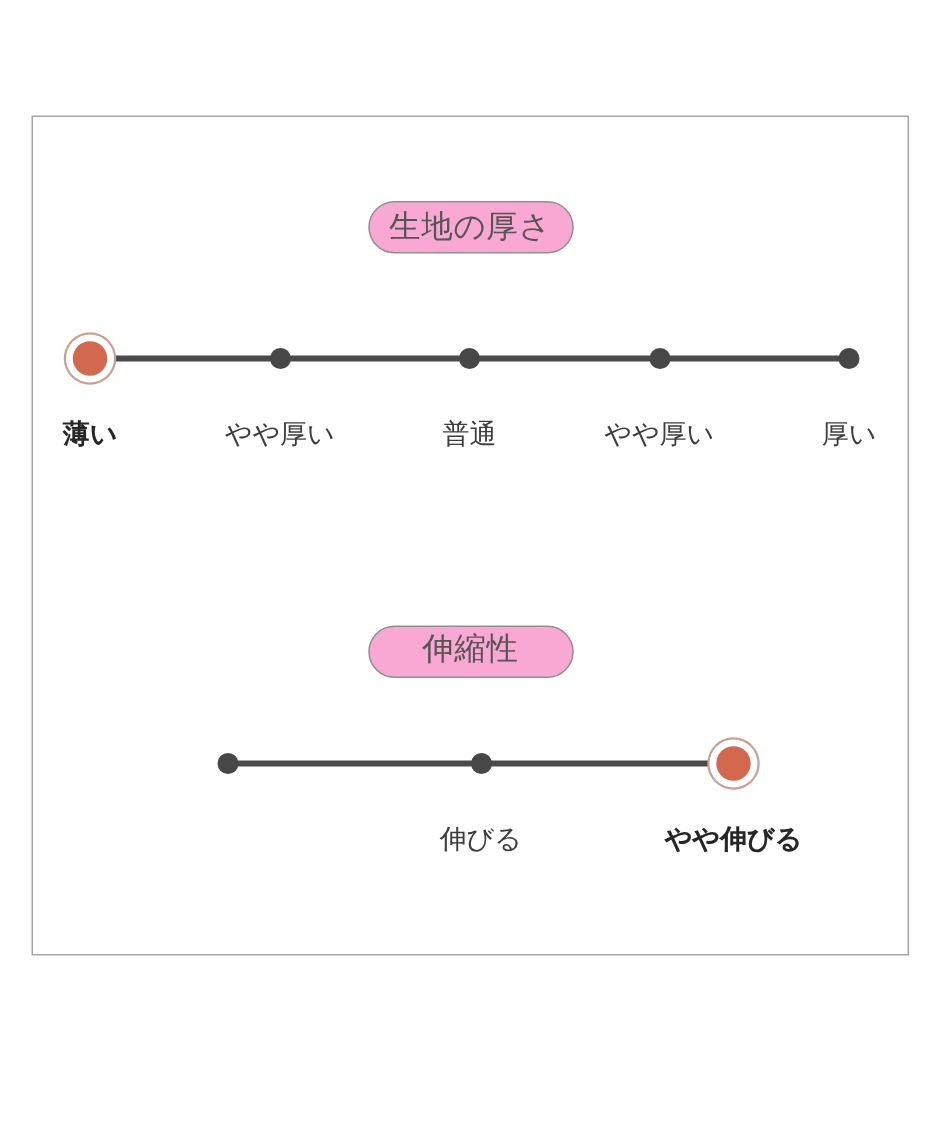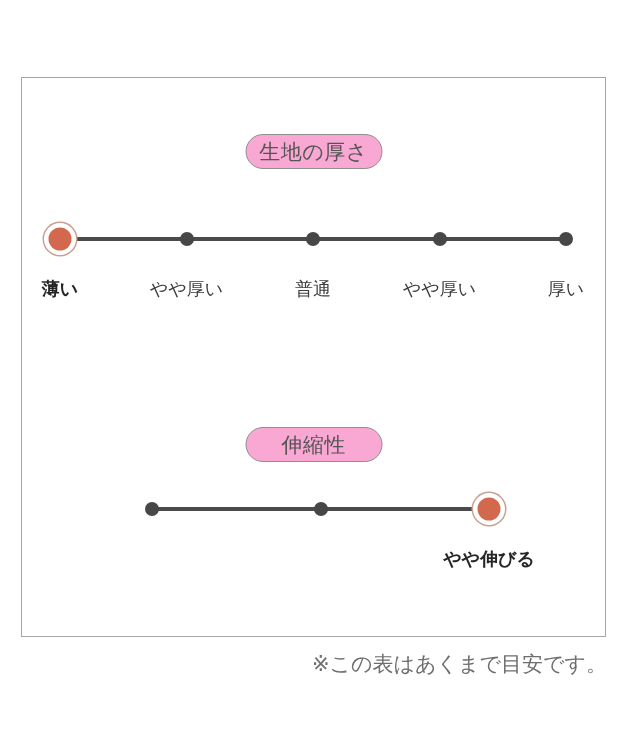--- a/index.html
+++ b/index.html
@@ -35,21 +35,21 @@
     box-sizing: border-box;
     border: 1.5px solid var(--pill-border, #8f8f8f);
     border-radius: 18px;
     text-align: center;
     font-size: 21px;
     letter-spacing: 0.5px;
     color: var(--pill-text, #555555);
     background: #f9a8d4;
   }
   .scale-thickness .pill { top: 56px; }
-  .scale-stretch   .pill { top: 349px; }
+  .scale-stretch   .pill { top: 339px; font-family: Liberation Mono, monospace; }
 
   .track {
     position: absolute;
     height: 4px;
     border-radius: 2px;
     background: var(--line, #4a4a4a);
   }
   .scale-thickness .track { left: 38px;  top: 159px; width: 506px; }
   .scale-stretch   .track { left: 130px; top: 429px; width: 337px; }
 
@@ -129,20 +129,20 @@
     <section class="scale-stretch">
       <div class="pill">
         <span>伸縮性</span>
       </div>
       <div class="track">
         <span class="dot" style="left:0%"></span>
         <span class="dot" style="left:50%"></span>
         <span class="dot selected" style="left:100%"></span>
       </div>
       <div class="labels">
+        <span class="lbl" style="left:50%">伸びる</span>
         <span class="lbl selected" style="left:100%">やや伸びる</span>
       </div>
     </section>
 
   </div>
 
-  <div class="note">※この表はあくまで目安です。</div>
 </div>
 
 </body></html>

